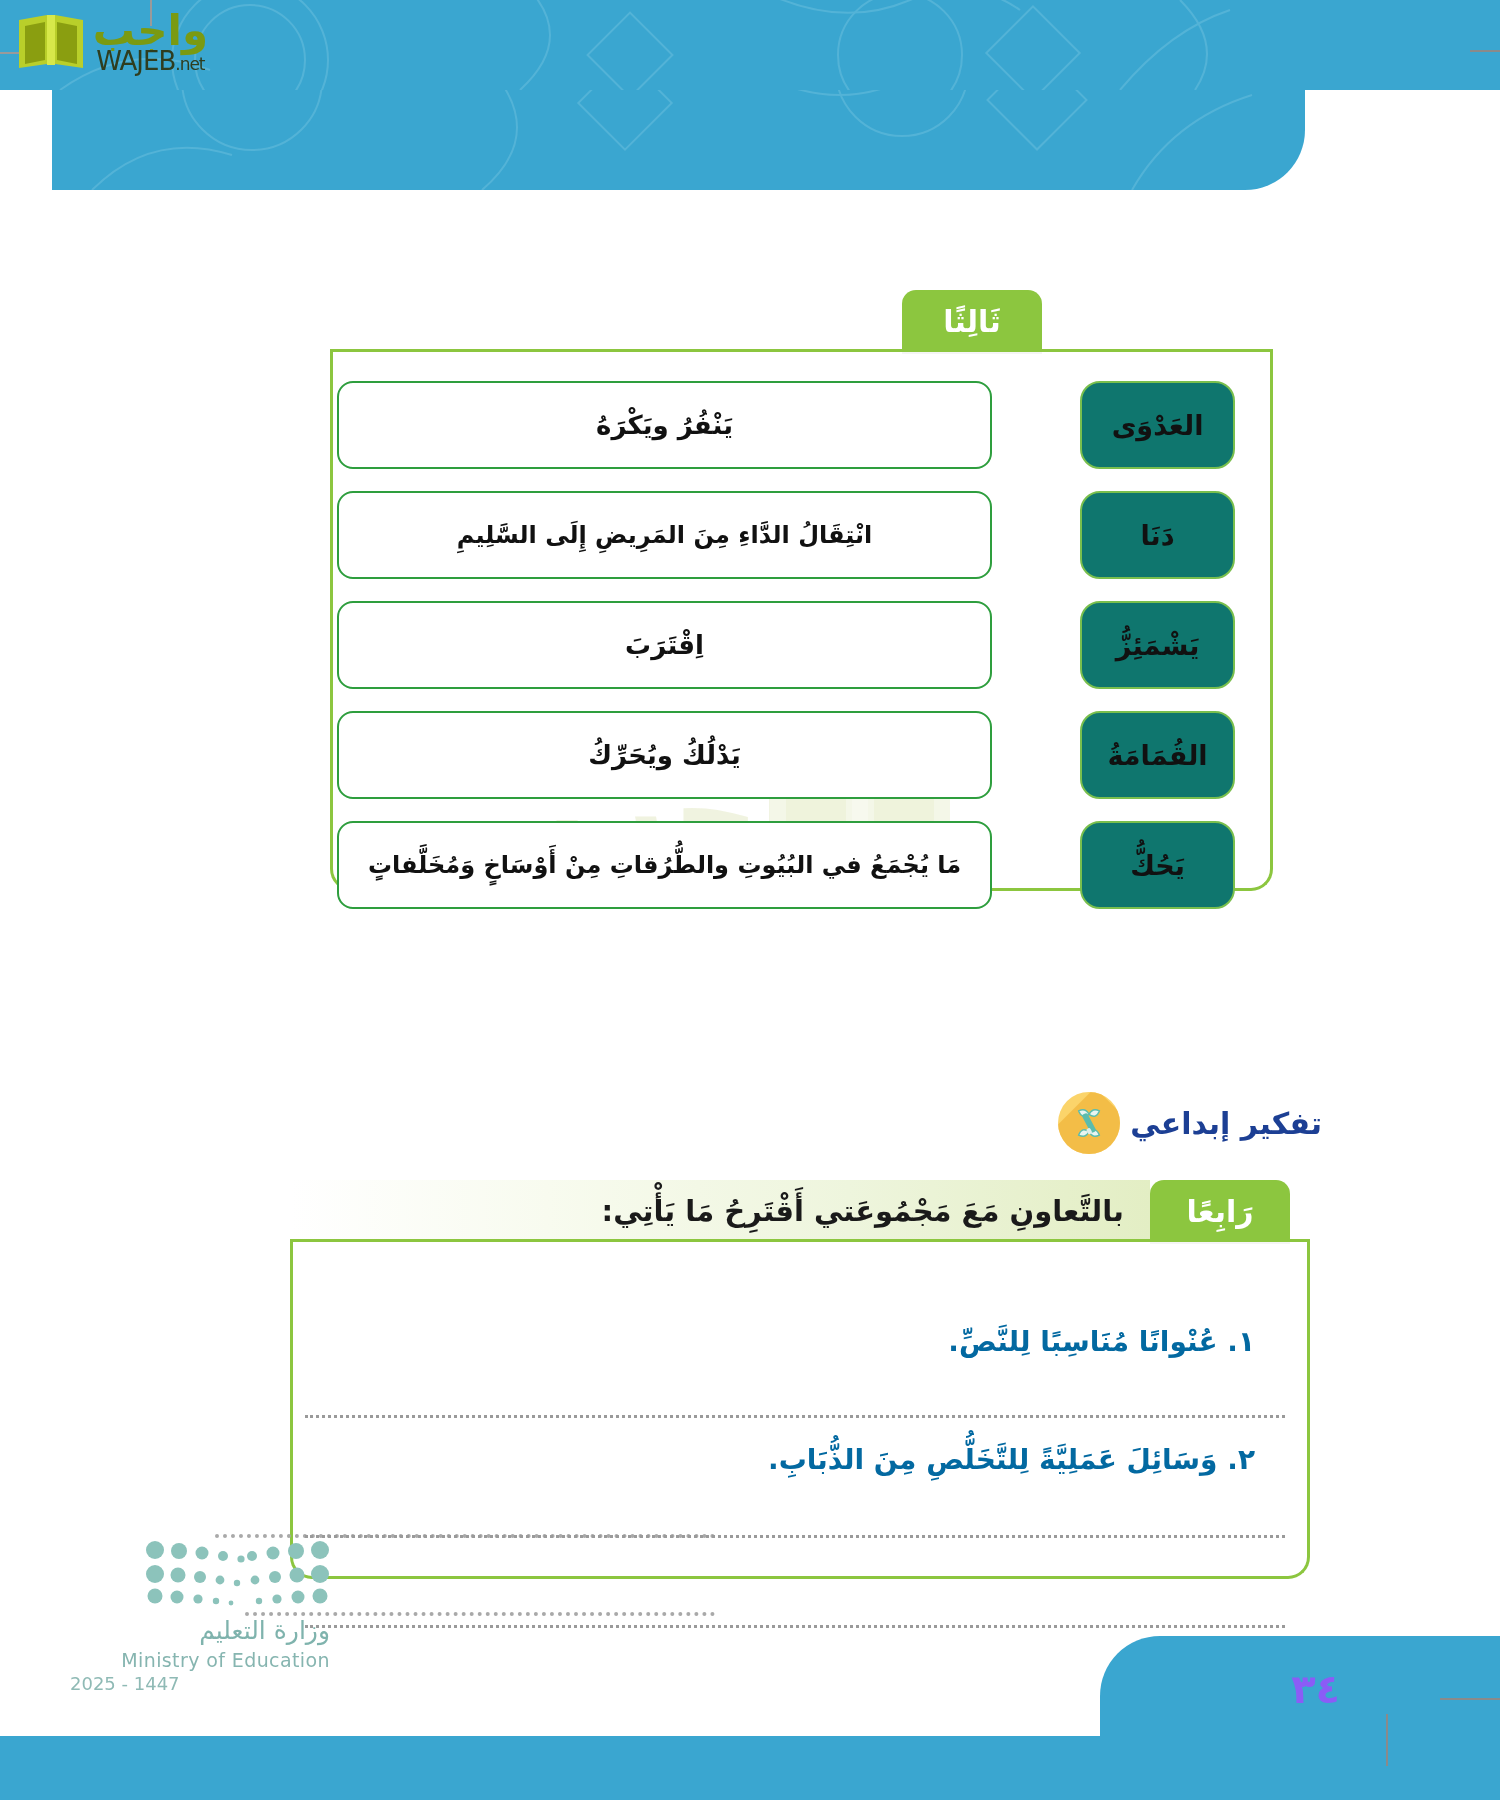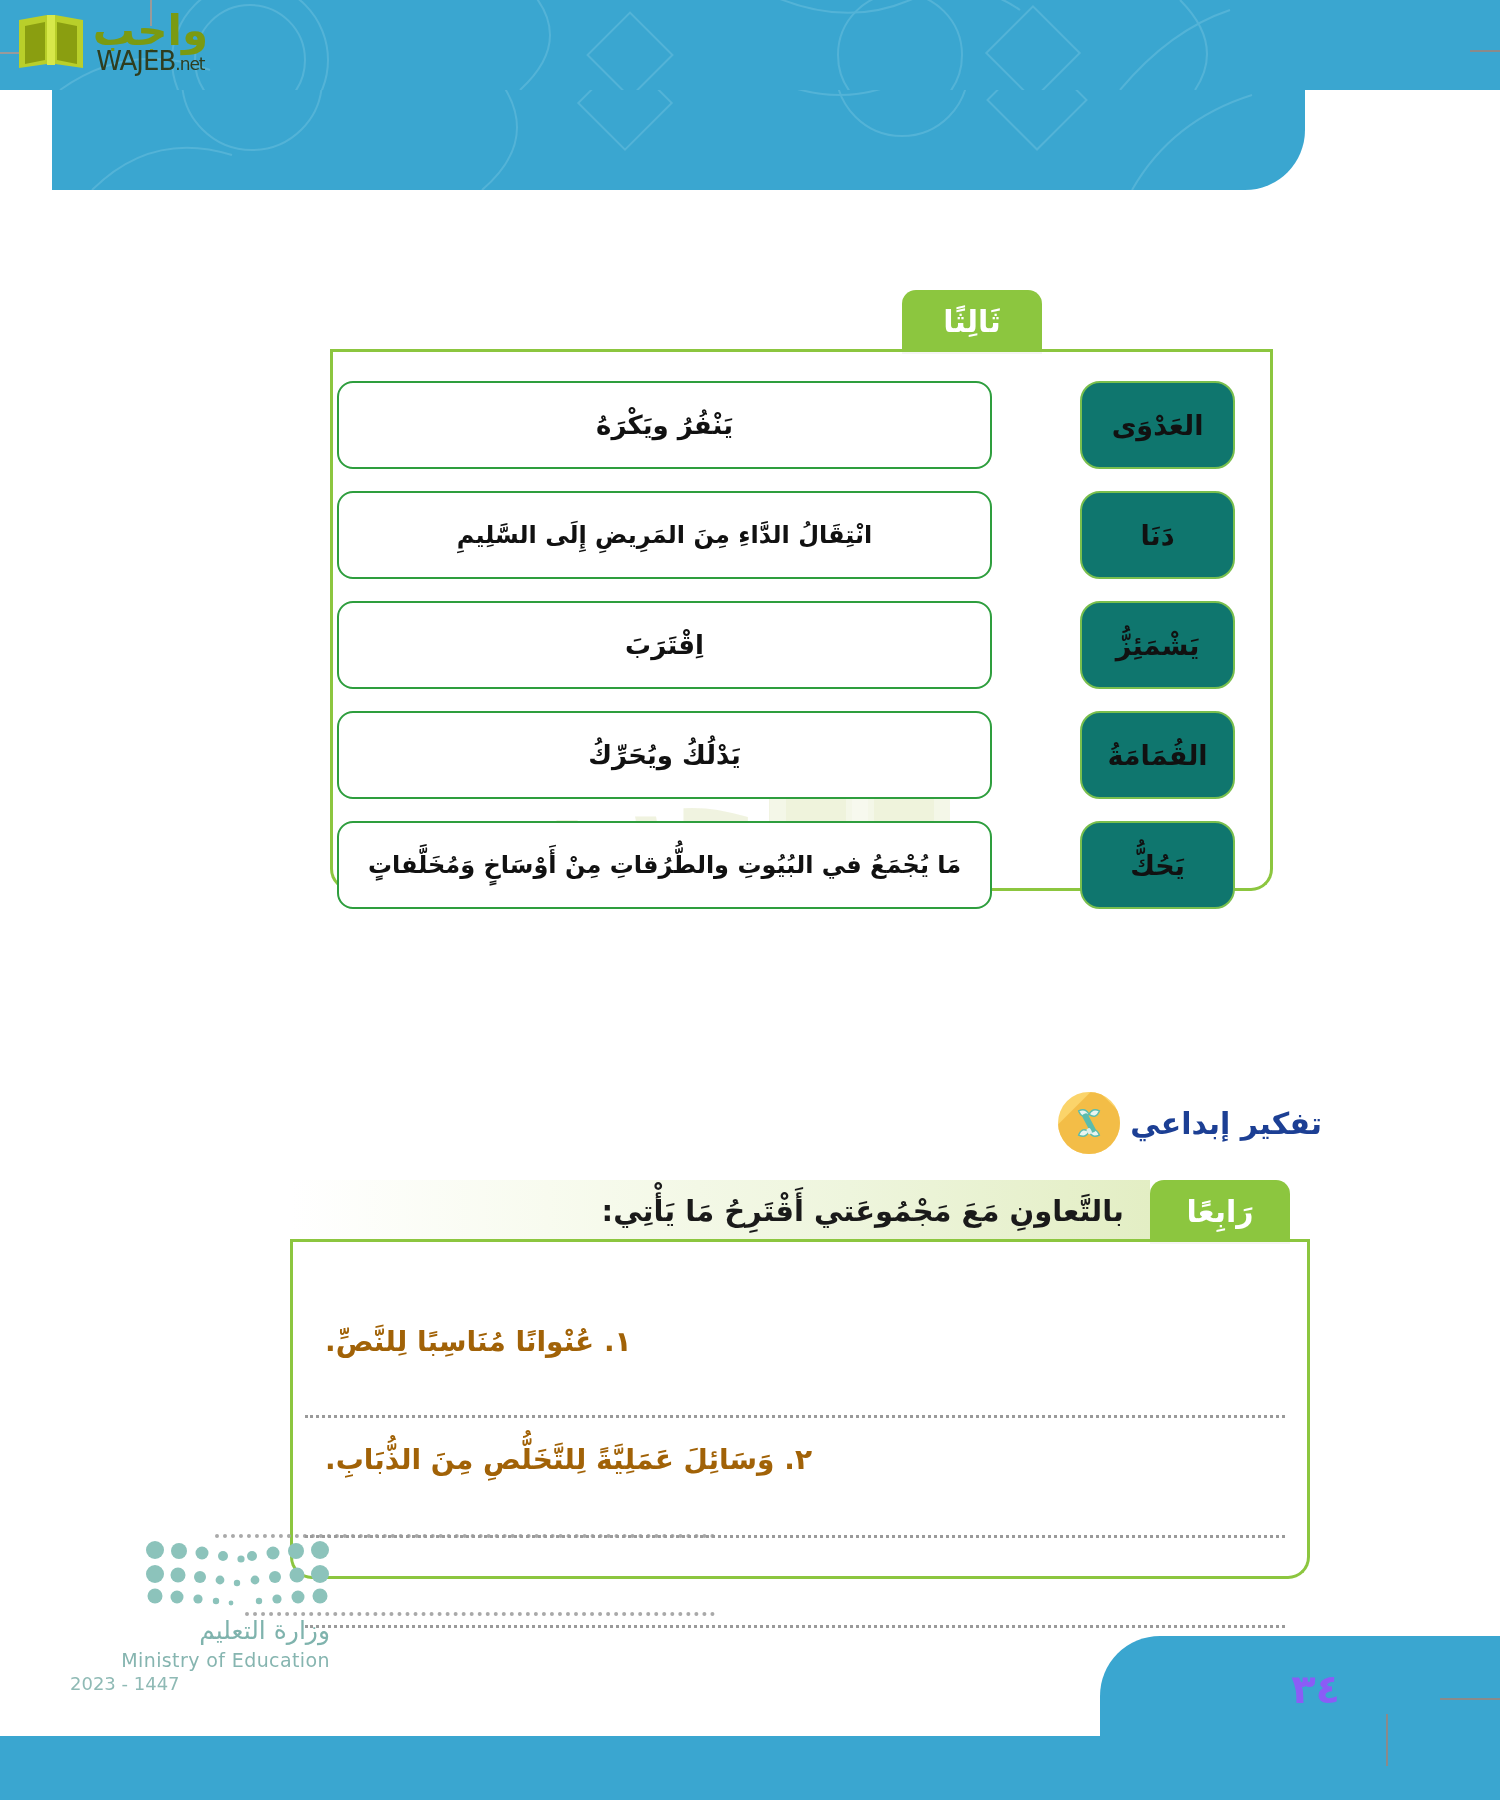--- a/index.html
+++ b/index.html
@@ -277,23 +277,23 @@
     border: 3px solid #8cc63f;
     border-top: none;
     border-radius: 0 0 22px 22px;
     z-index: 4;
   }
 
   .q-item {
     position: absolute;
     font-size: 28px;
     font-weight: bold;
-    color: #a16207;
+    color: #0369a1;
     z-index: 6;
-    text-align: left;
+    text-align: right;
     direction: rtl;
   }
   .dotted-line {
     position: absolute;
     height: 0;
     border-top: 3px dotted #9a9a9a;
     z-index: 6;
   }
 
   
@@ -545,21 +545,21 @@
           <circle cx="130" cy="37" r="6"></circle>
         <circle cx="110" cy="40" r="4.4"></circle>
         <circle cx="175" cy="56" r="7.5"></circle>
           <circle cx="153" cy="57" r="6.5"></circle>
           <circle cx="132" cy="59" r="4.6"></circle>
         <circle cx="114" cy="61" r="3.2"></circle>
       </g>
     </svg>
     <div class="moe-ar">وزارة التعليم</div>
     <div class="moe-en">Ministry of Education</div>
-    <div class="moe-year">2023 - 1447</div>
+    <div class="moe-year">2025 - 1447</div>
   </div>
 
   <div class="footer-dots-top"></div>
   <div class="footer-dots-mid"></div>
 
   <div class="footer-shape"></div>
   <div class="page-number">٣٤</div>
   <div class="footer-band"></div>
   <div class="footer-tick-h"></div>
   <div class="footer-tick-v"></div>

